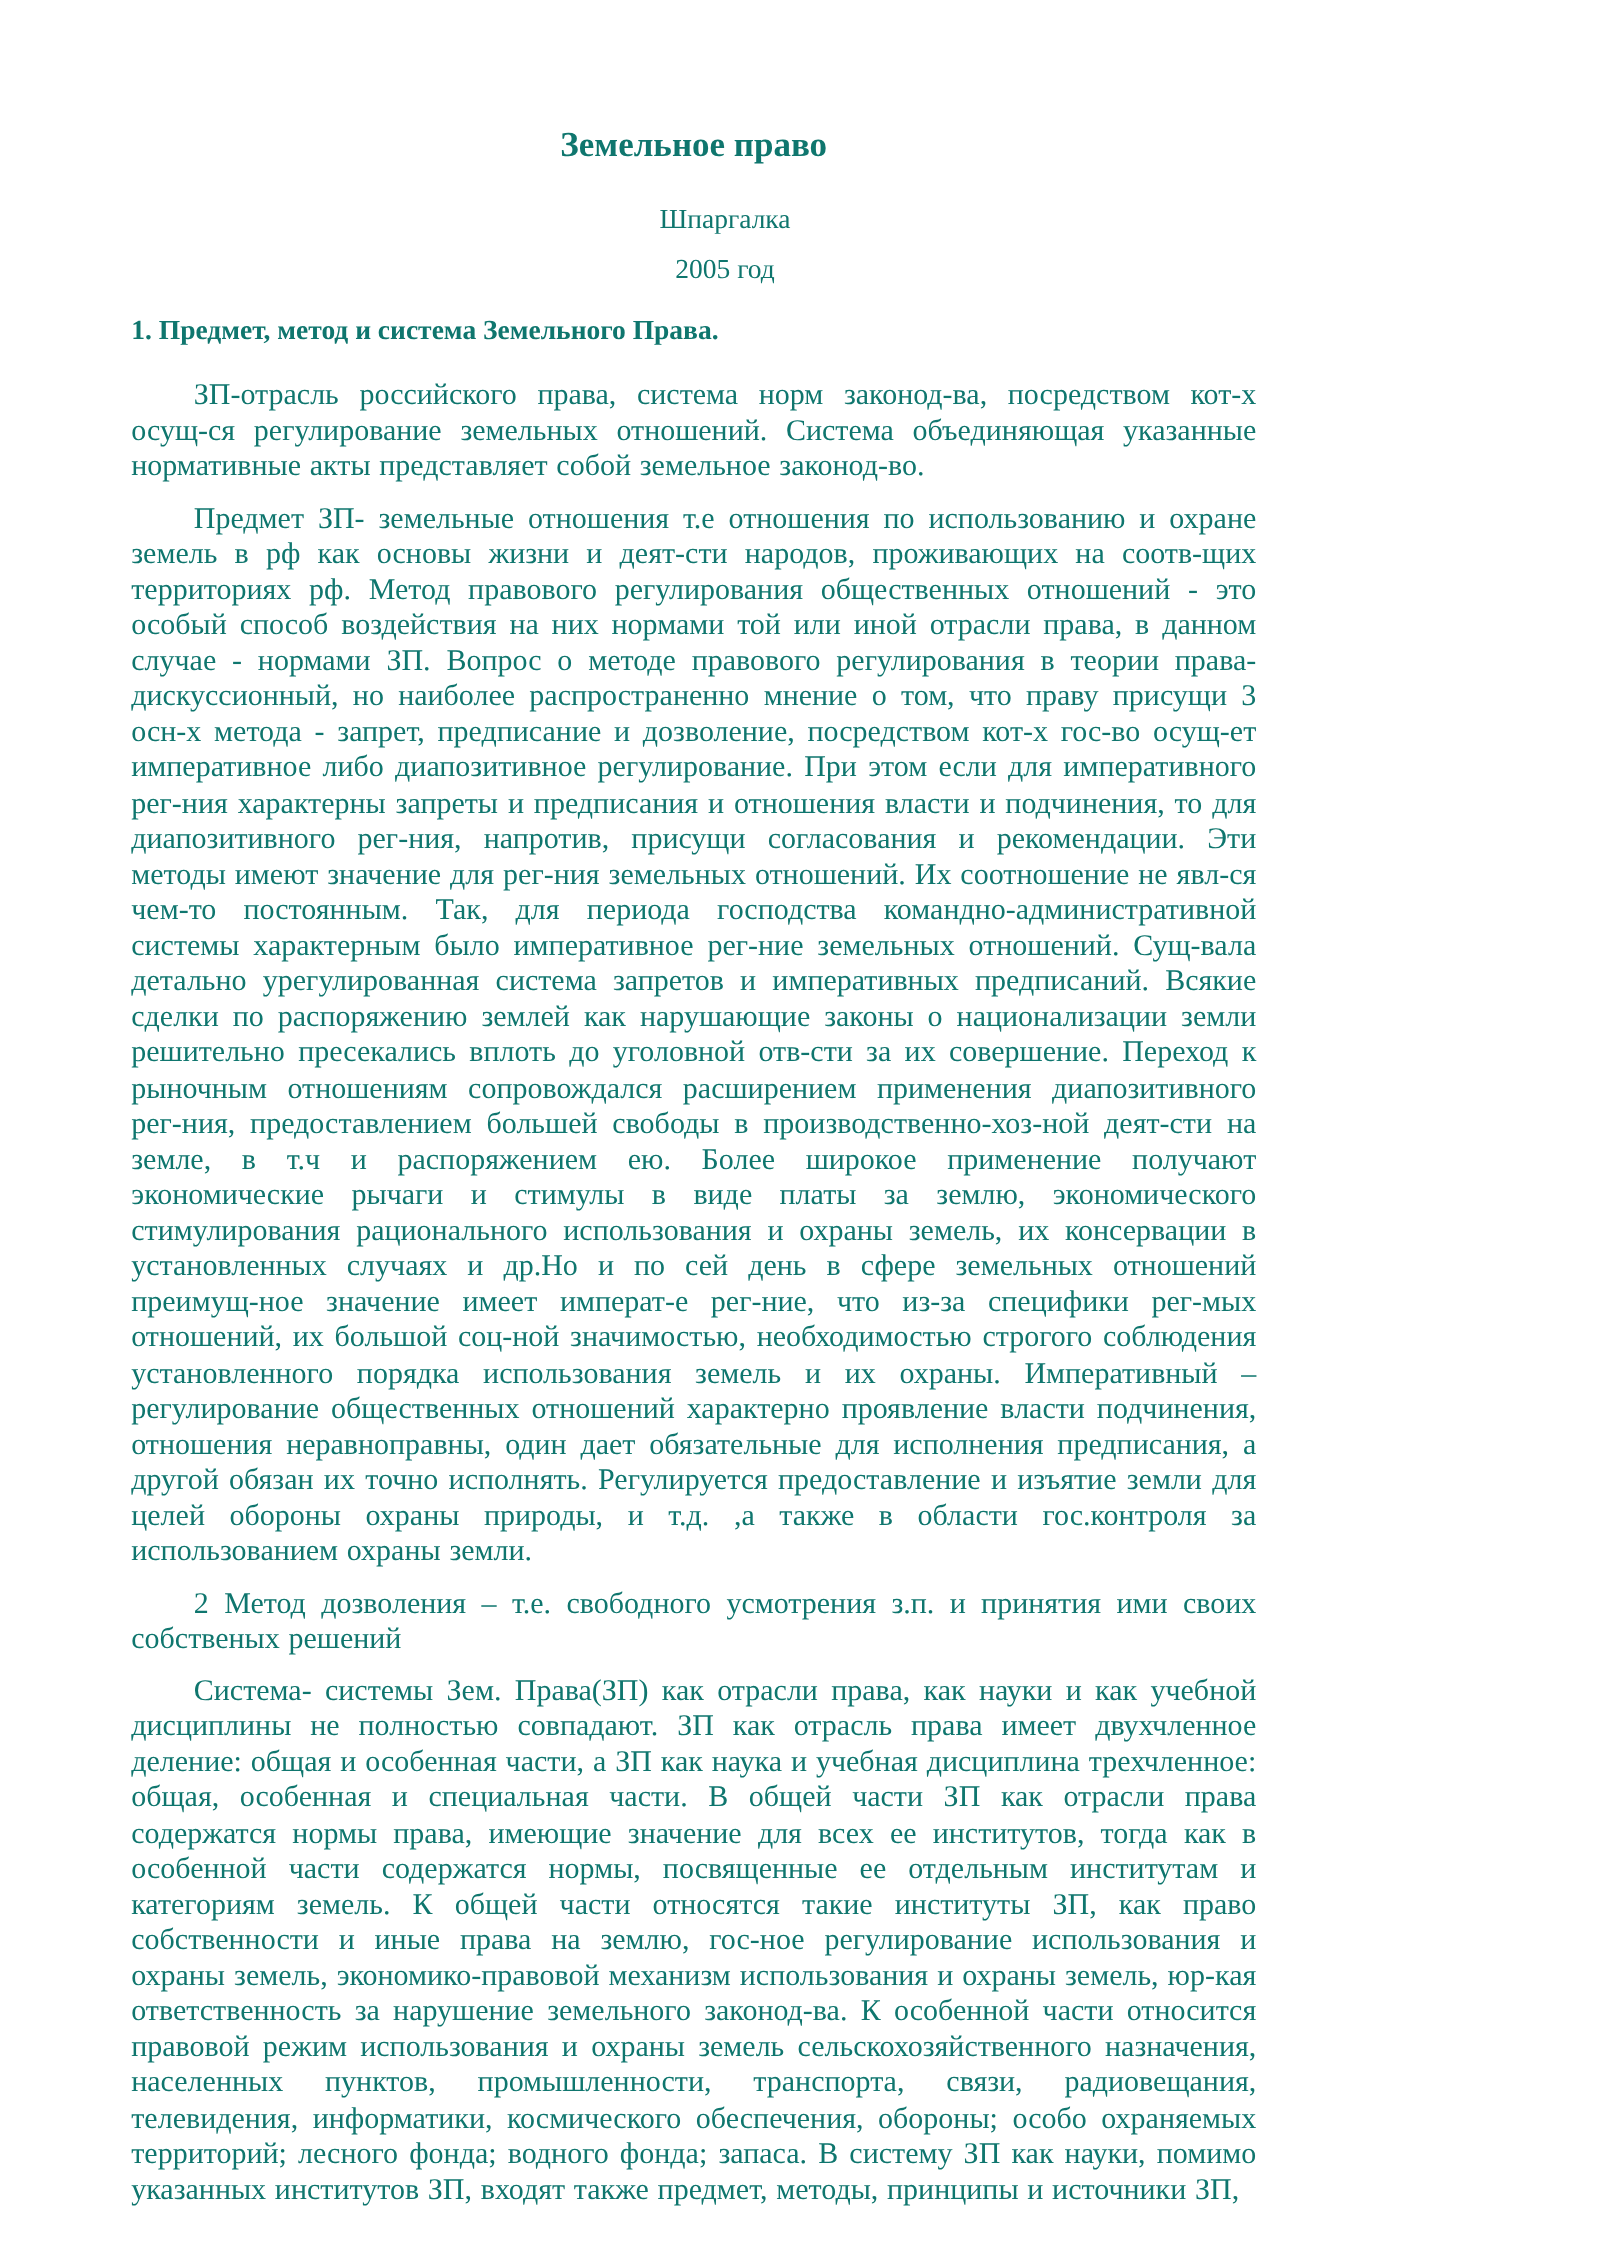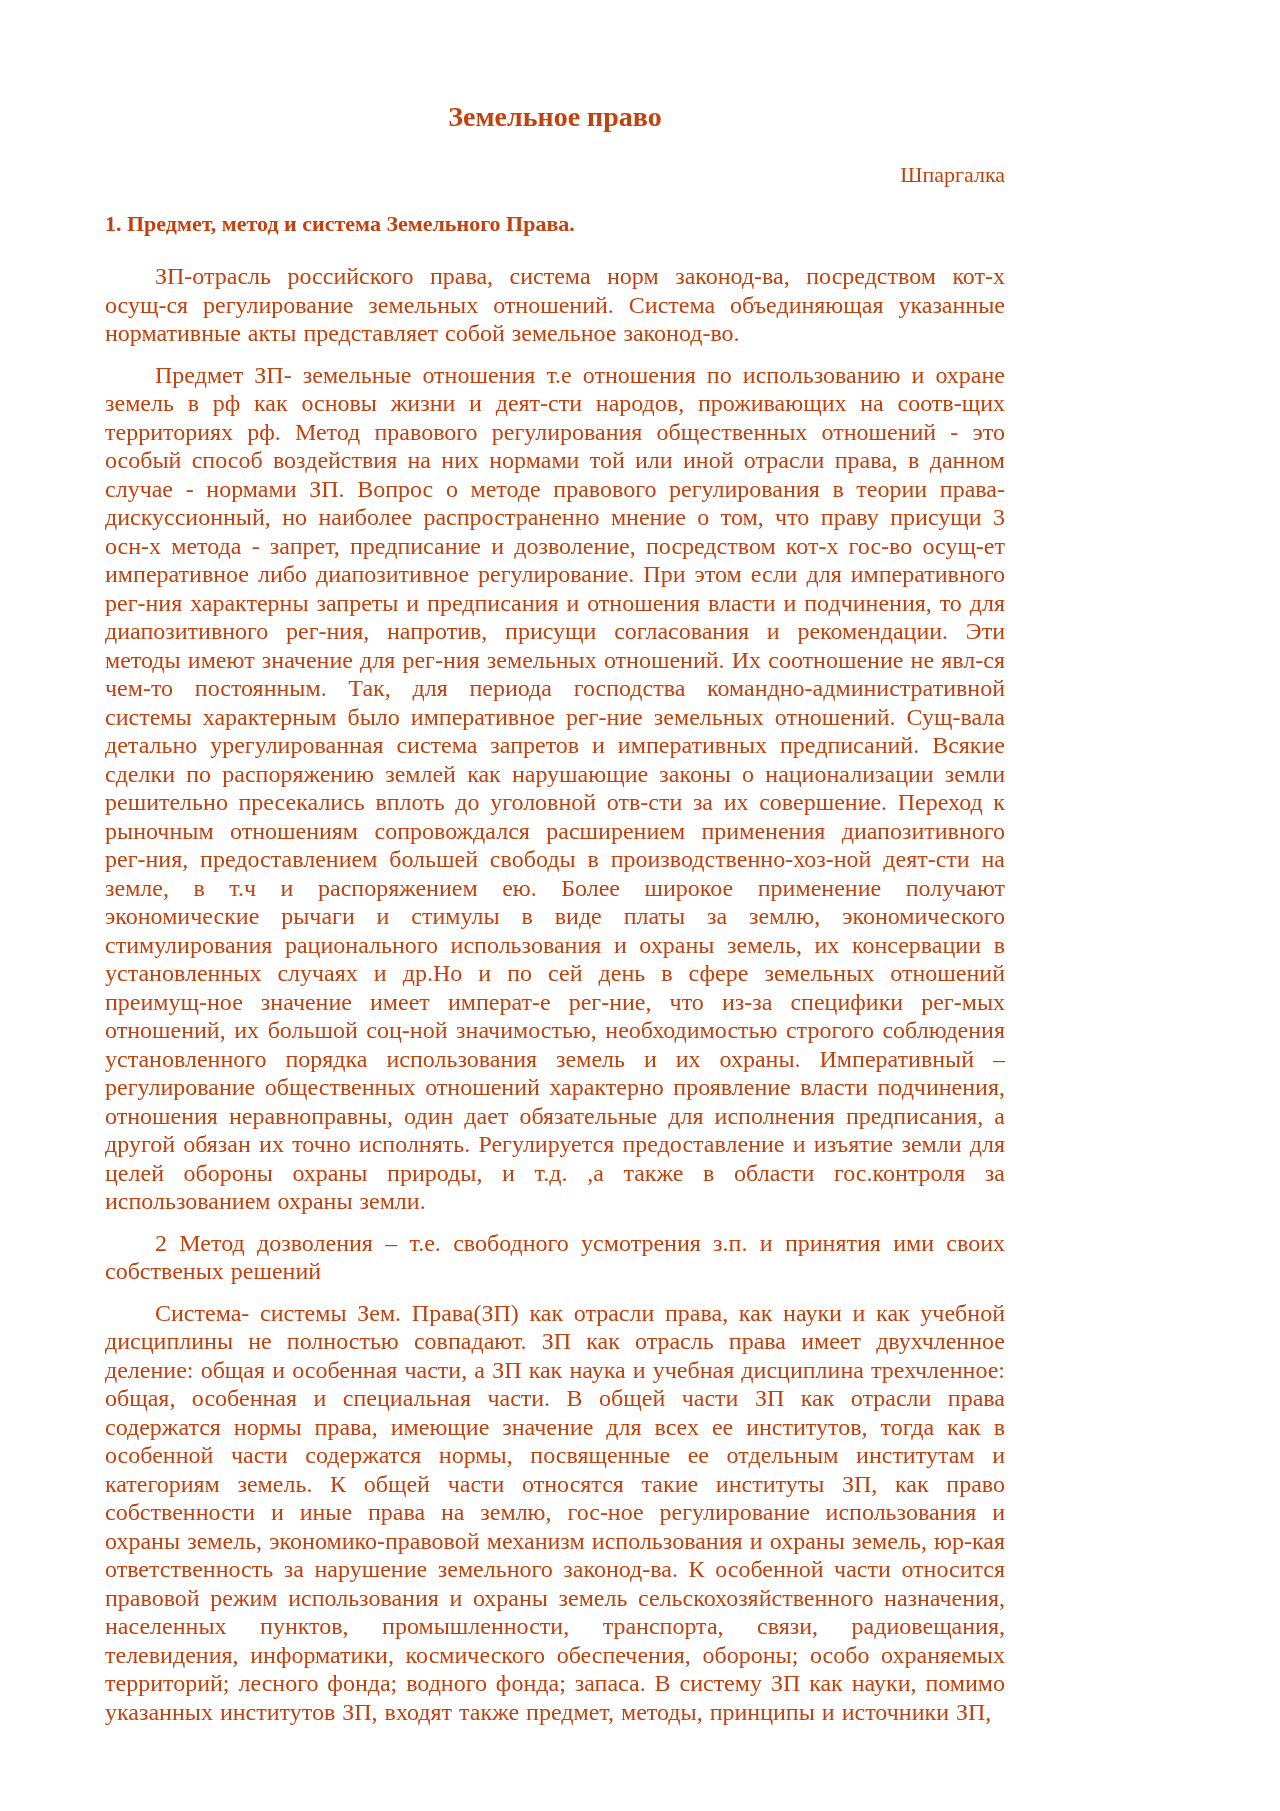--- a/index.html
+++ b/index.html
@@ -8,40 +8,40 @@
     background: #ffffff;
   }
   .page {
     position: relative;
     width: 1280px;
     height: 1811px;
     background: #ffffff;
     overflow: hidden;
     box-sizing: border-box;
     font-family: "Liberation Serif", "DejaVu Serif", serif;
-    color: #c2410c;
+    color: #0f766e;
   }
   .content {
     box-sizing: border-box;
     padding: 100px 275px 0 105px; 
   }
   .doc-title {
     margin: 0 0 28px 0;
     font-size: 28px;
     line-height: 34px;
     font-weight: bold;
     text-align: center;
   }
   .meta-line {
     margin: 0 0 14px 0;
     font-size: 22px;
     line-height: 26px;
     font-weight: normal;
     text-indent: 50px;
-    text-align: right;
+    text-align: center;
   }
   .section-heading {
     margin: 22px 0 24px 0;
     font-size: 22px;
     line-height: 28px;
     font-weight: bold;
     text-align: left;
   }
   .body-paragraph {
     margin: 0 0 13px 0;
@@ -55,20 +55,21 @@
 </head>
 <body>
 
 <div class="page">
   <div class="content">
 
     <h1 class="doc-title">Земельное право</h1>
 
     <p class="meta-line">Шпаргалка</p>
 
+    <p class="meta-line">2005 год</p>
 
     <h2 class="section-heading">1. Предмет, метод и система Земельного Права.</h2>
 
     <p class="body-paragraph">ЗП-отрасль российского права, система норм законод-ва, посредством кот-х осущ-ся регулирование земельных отношений. Система объединяющая указанные нормативные акты представляет собой земельное законод-во.</p>
 
     <p class="body-paragraph">Предмет ЗП- земельные отношения т.е отношения по использованию и охране земель в рф как основы жизни и деят-сти народов, проживающих на соотв-щих территориях рф. Метод правового регулирования общественных отношений - это особый способ воздействия на них нормами той или иной отрасли права, в данном случае - нормами ЗП. Вопрос о методе правового регулирования в теории права-дискуссионный, но наиболее распространенно мнение о том, что праву присущи 3 осн-х метода - запрет, предписание и дозволение, посредством кот-х гос-во осущ-ет императивное либо диапозитивное регулирование. При этом если для императивного рег-ния характерны запреты и предписания и отношения власти и подчинения, то для диапозитивного рег-ния, напротив, присущи согласования и рекомендации. Эти методы имеют значение для рег-ния земельных отношений. Их соотношение не явл-ся чем-то постоянным. Так, для периода господства командно-административной системы характерным было императивное рег-ние земельных отношений. Сущ-вала детально урегулированная система запретов и императивных предписаний. Всякие сделки по распоряжению землей как нарушающие законы о национализации земли решительно пресекались вплоть до уголовной отв-сти за их совершение. Переход к рыночным отношениям сопровождался расширением применения диапозитивного рег-ния, предоставлением большей свободы в производственно-хоз-ной деят-сти на земле, в т.ч и распоряжением ею. Более широкое применение получают экономические рычаги и стимулы в виде платы за землю, экономического стимулирования рационального использования и охраны земель, их консервации в установленных случаях и др.Но и по сей день в сфере земельных отношений преимущ-ное значение имеет императ-е рег-ние, что из-за специфики рег-мых отношений, их большой соц-ной значимостью, необходимостью строгого соблюдения установленного порядка использования земель и их охраны. Императивный – регулирование общественных отношений характерно проявление власти подчинения, отношения неравноправны, один дает обязательные для исполнения предписания, а другой обязан их точно исполнять. Регулируется предоставление и изъятие земли для целей обороны охраны природы, и т.д. ,а также в области гос.контроля за использованием охраны земли.</p>
 
     <p class="body-paragraph">2 Метод дозволения – т.е. свободного усмотрения з.п. и принятия ими своих собственых решений</p>
 
     <p class="body-paragraph">Система- системы Зем. Права(ЗП) как отрасли права, как науки и как учебной дисциплины не полностью совпадают. ЗП как отрасль права имеет двухчленное деление: общая и особенная части, а ЗП как наука и учебная дисциплина трехчленное: общая, особенная и специальная части. В общей части ЗП как отрасли права содержатся нормы права, имеющие значение для всех ее институтов, тогда как в особенной части содержатся нормы, посвященные ее отдельным институтам и категориям земель. К общей части относятся такие институты ЗП, как право собственности и иные права на землю, гос-ное регулирование использования и охраны земель, экономико-правовой механизм использования и охраны земель, юр-кая ответственность за нарушение земельного законод-ва. К особенной части относится правовой режим использования и охраны земель сельскохозяйственного назначения, населенных пунктов, промышленности, транспорта, связи, радиовещания, телевидения, информатики, космического обеспечения, обороны; особо охраняемых территорий; лесного фонда; водного фонда; запаса. В систему ЗП как науки, помимо указанных институтов ЗП, входят также предмет, методы, принципы и источники ЗП,</p>

